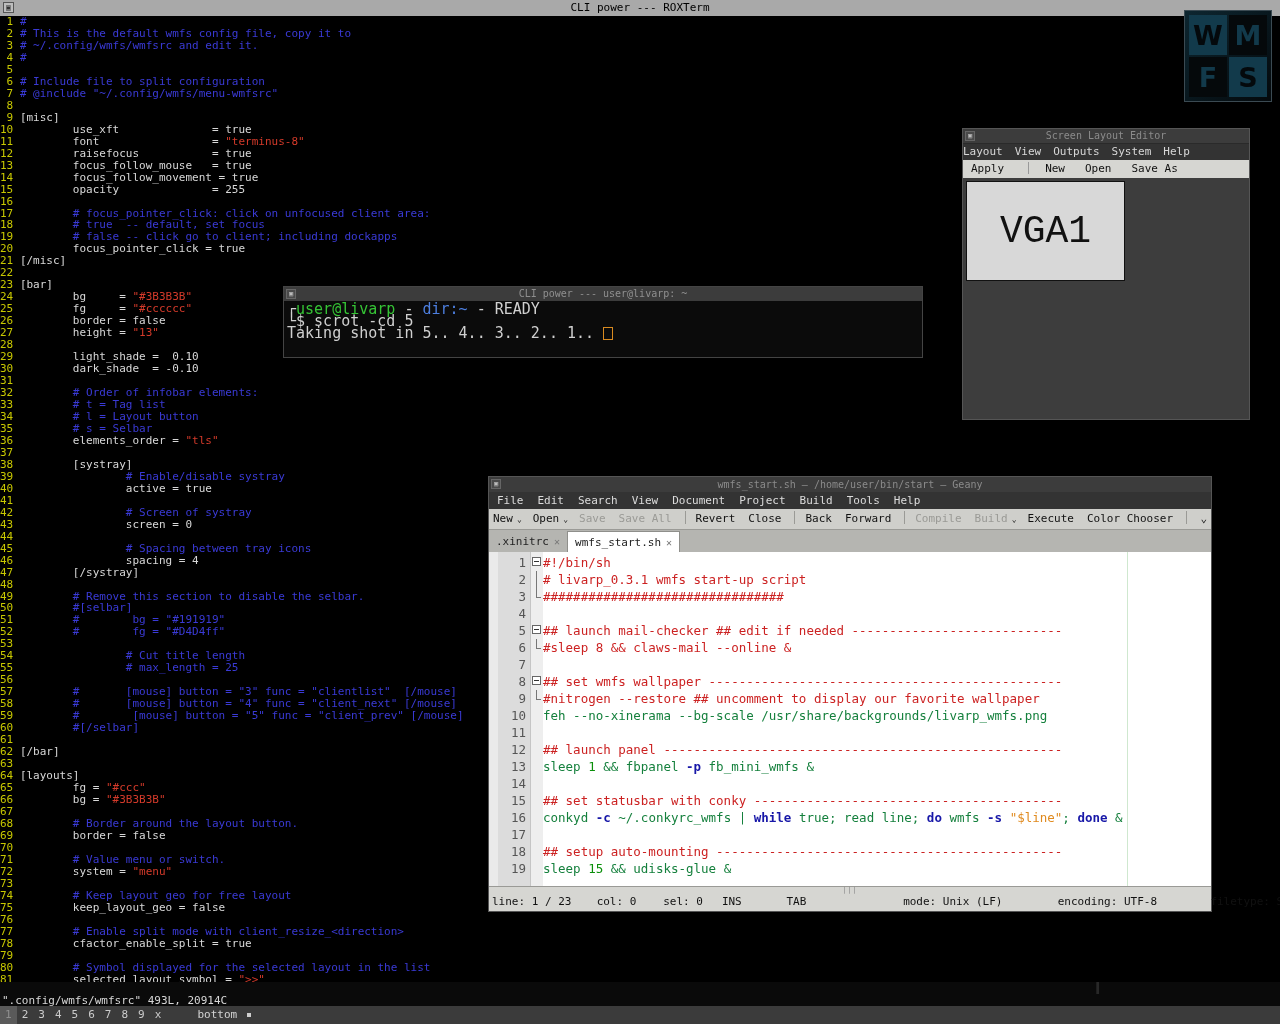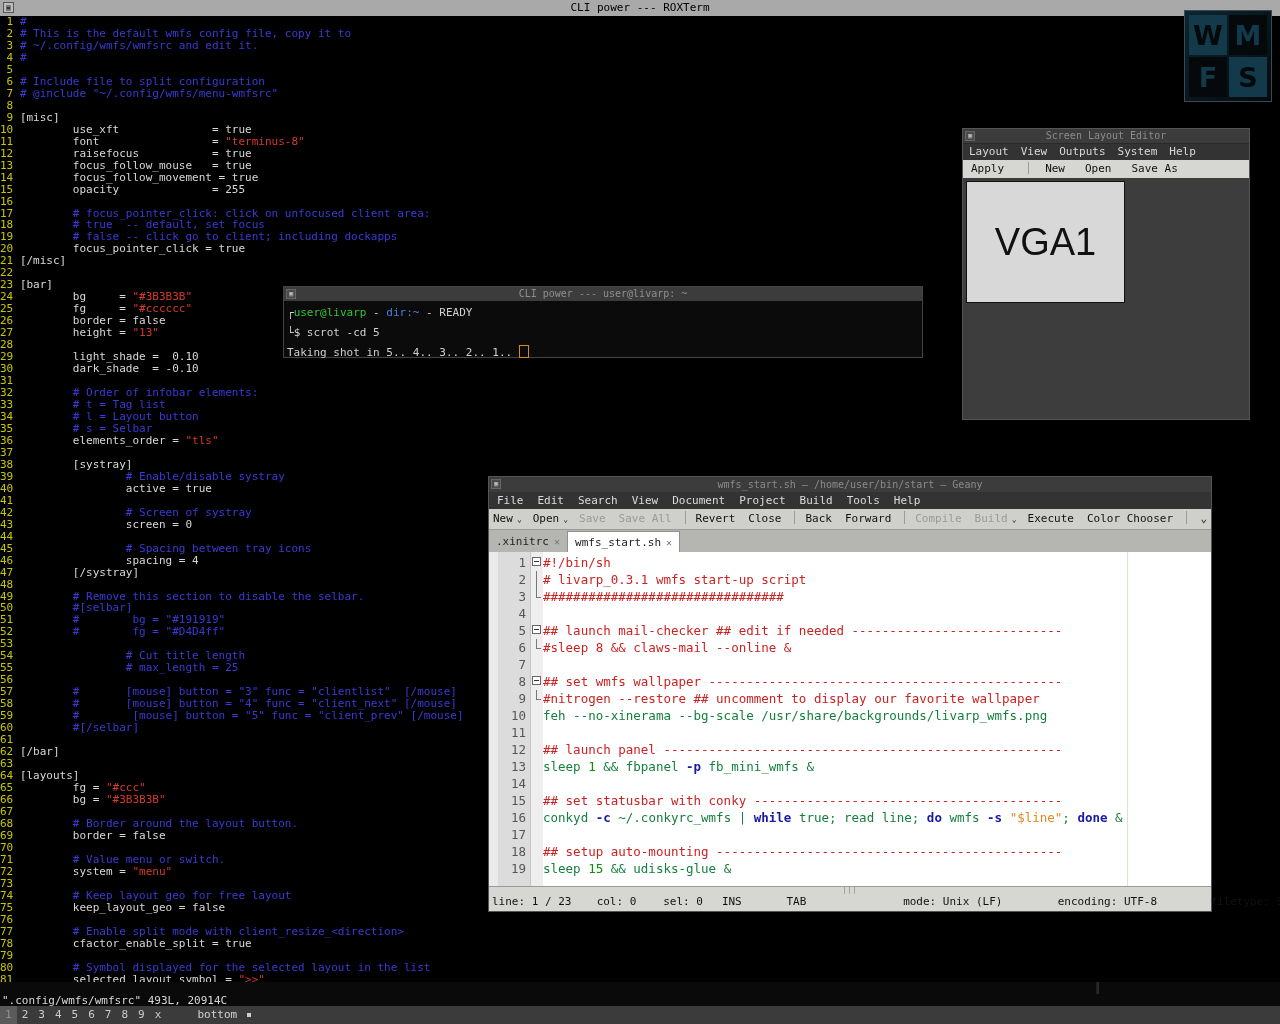--- a/index.html
+++ b/index.html
@@ -55,50 +55,50 @@
   .lg-b{background:#05090b;color:#123a4b;}
 
   
   #term2{position:absolute;left:283px;top:286px;width:640px;height:72px;
          border:1px solid #444;box-sizing:border-box;background:#0b0b0b;}
   #term2-title{height:14px;background:#3c3c3c;color:#8f8f8f;font-size:10px;
                line-height:14px;text-align:center;position:relative;}
   #term2-title .tbtn{position:absolute;left:2px;top:2px;width:10px;height:10px;
                border:1px solid #666;background:#4a4a4a;box-sizing:border-box;
                font-size:7px;line-height:8px;text-align:center;color:#bbb;}
-  #term2-body{padding:2px 3px;font-size:11px;line-height:20px;color:#d0d0d0;
+  #term2-body{padding:2px 3px;font-size:15px;line-height:12px;color:#d0d0d0;
               font-family:"DejaVu Sans Mono",monospace;white-space:pre;}
   .t-green{color:#35c435;}
   .t-blue{color:#4d7fe0;}
   .t-brk{color:#d0d0d0;}
   .cursor{display:inline-block;width:8px;height:11px;border:1px solid #d88a20;
           vertical-align:-2px;}
 
   
   #sle{position:absolute;left:962px;top:128px;width:288px;height:292px;
        border:1px solid #555;box-sizing:border-box;background:#3d3d3d;}
   #sle-title{height:14px;background:#3c3c3c;color:#8b8b8b;font-size:10px;
              line-height:14px;text-align:center;position:relative;
              border-bottom:1px solid #2a2a2a;}
   #sle-title .tbtn{position:absolute;left:2px;top:2px;width:10px;height:10px;
              border:1px solid #666;background:#4a4a4a;box-sizing:border-box;
              font-size:7px;line-height:8px;text-align:center;color:#bbb;}
   #sle-menu{height:16px;background:#333;color:#d8d8d8;font-size:11px;
-            line-height:16px;padding-left:6px;}
+            line-height:16px;}
   #sle-menu span{margin-right:12px;}
   #sle-tools{height:18px;background:#d6d6d2;color:#111;font-size:11px;
              line-height:18px;padding-left:8px;border-bottom:1px solid #999;}
   #sle-tools span{margin-right:20px;}
   #sle-tools .sep{display:inline-block;width:1px;height:12px;background:#999;
              margin:0 16px 0 4px;vertical-align:-2px;}
   #sle-canvas{position:absolute;left:0;top:49px;right:0;bottom:0;background:#3d3d3d;}
-  #vga1{position:absolute;left:3px;top:3px;width:159px;height:122px;
+  #vga1{position:absolute;left:3px;top:3px;width:159px;height:100px;
         background:#d8d8d8;border:1px solid #111;box-sizing:border-box;
         display:flex;align-items:center;justify-content:center;
-        font-family:Liberation Sans, sans-serif;font-size:38px;color:#111;}
+        font-family:Liberation Mono, monospace;font-size:38px;color:#111;}
 
   
   #geany{position:absolute;left:488px;top:476px;width:724px;height:436px;
          border:1px solid #555;box-sizing:border-box;background:#d6d6d2;}
   #g-title{height:15px;background:#3c3c3c;color:#8b8b8b;font-size:10px;
            line-height:15px;text-align:center;position:relative;}
   #g-title .tbtn{position:absolute;left:2px;top:2px;width:10px;height:10px;
            border:1px solid #666;background:#4a4a4a;box-sizing:border-box;
            font-size:7px;line-height:8px;text-align:center;color:#bbb;}
   #g-menu{height:17px;background:#333;color:#dcdcdc;font-size:11px;

